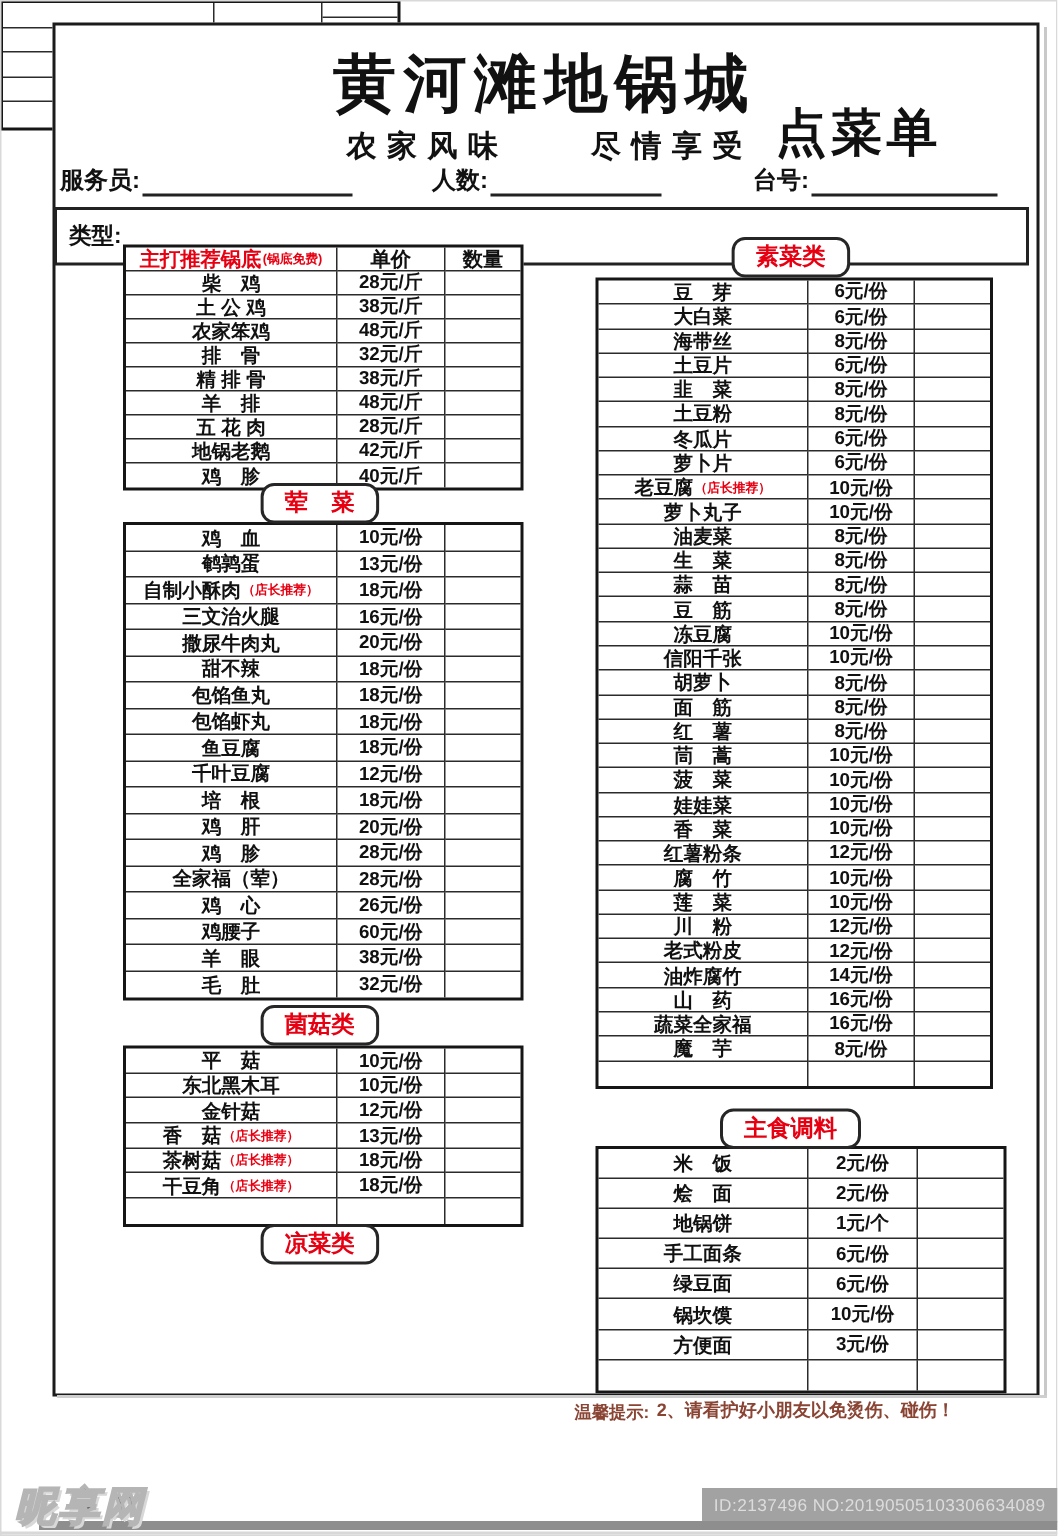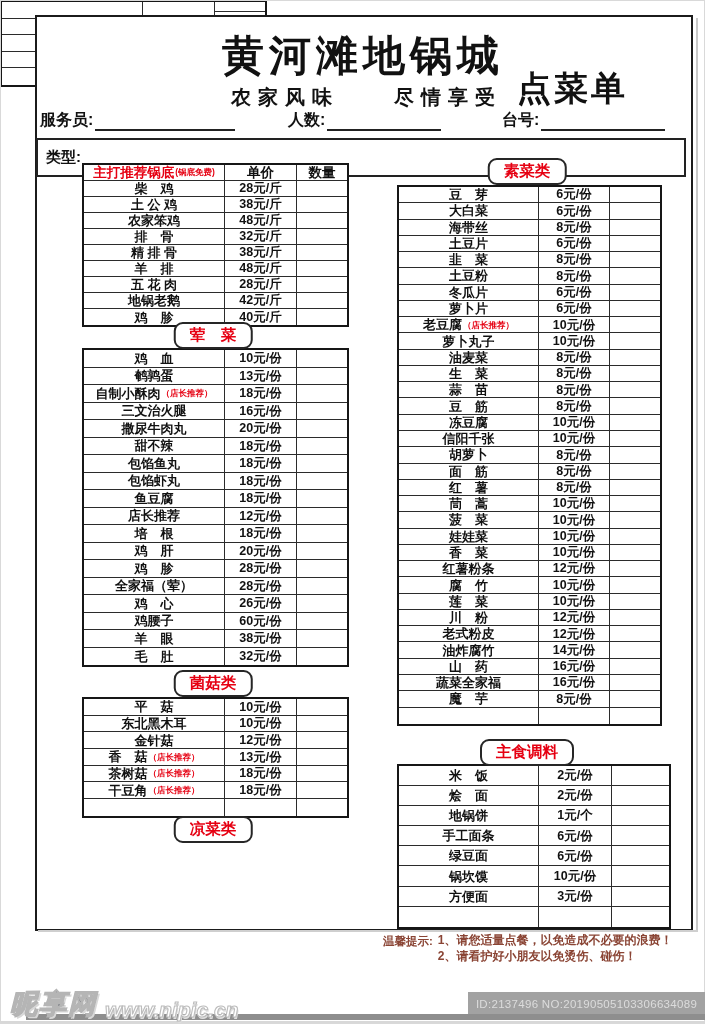--- a/index.html
+++ b/index.html
@@ -165,21 +165,21 @@
     <div class="cell qty"></div>
     <div class="cell name"><span>包馅鱼丸</span></div>
     <div class="cell price">18元/份</div>
     <div class="cell qty"></div>
     <div class="cell name"><span>包馅虾丸</span></div>
     <div class="cell price">18元/份</div>
     <div class="cell qty"></div>
     <div class="cell name"><span>鱼豆腐</span></div>
     <div class="cell price">18元/份</div>
     <div class="cell qty"></div>
-    <div class="cell name"><span>店长推荐</span></div>
+    <div class="cell name"><span>千叶豆腐</span></div>
     <div class="cell price">12元/份</div>
     <div class="cell qty"></div>
     <div class="cell name"><span>培　根</span></div>
     <div class="cell price">18元/份</div>
     <div class="cell qty"></div>
     <div class="cell name"><span>鸡　肝</span></div>
     <div class="cell price">20元/份</div>
     <div class="cell qty"></div>
     <div class="cell name"><span>鸡　胗</span></div>
     <div class="cell price">28元/份</div>
@@ -379,24 +379,22 @@
     <div class="cell price">3元/份</div>
     <div class="cell qty"></div>
     <div class="cell name"></div>
     <div class="cell price"></div>
     <div class="cell qty"></div>
   </div>
 
 <div class="tips">
   <div class="tips-label">温馨提示:</div>
   <div class="tips-lines" id="tips-lines">
-      <div>1、请您适量点餐，以免造成不必要的浪费！</div>
       <div>2、请看护好小朋友以免烫伤、碰伤！</div>
     </div>
 </div>
 
 <div class="wm-logo">
   <span class="wm-site">昵享网</span>
-  <span class="wm-url">www.nipic.cn</span>
 </div>
 <div class="id-badge">ID:2137496 NO:20190505103306634089</div>
 <div class="bottom-bar"></div>
 <div class="bottom-edge"></div>
 
 </body></html>

